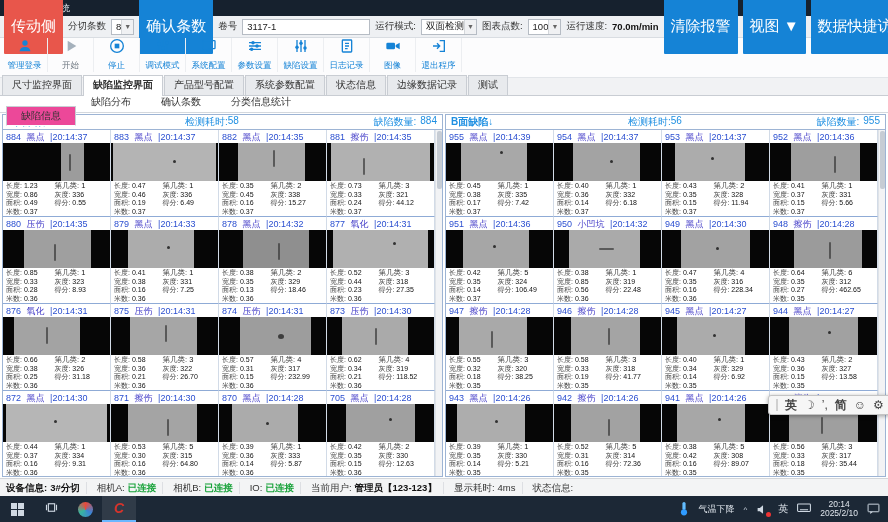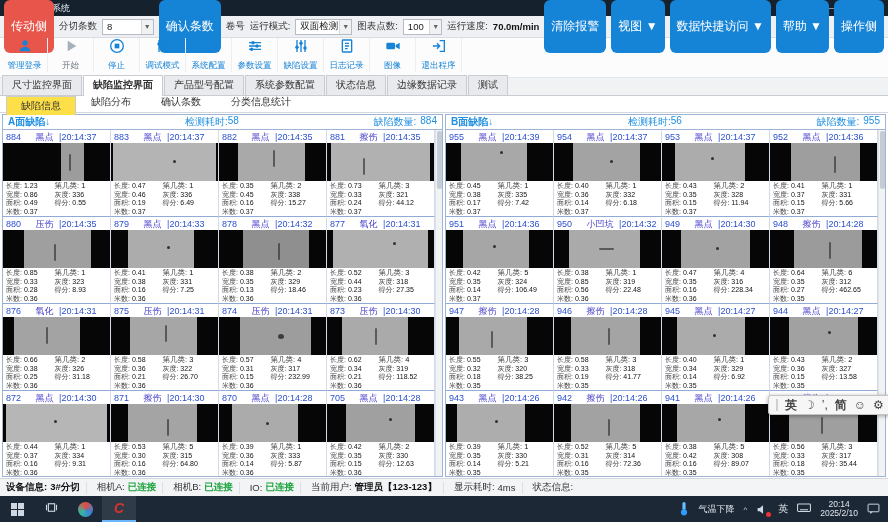--- a/index.html
+++ b/index.html
@@ -7,21 +7,21 @@
     font-family:"Liberation Sans","DejaVu Sans",sans-serif;position:relative}
   
   .titlebar{height:16px;background:#16212e;color:#e8edf3;display:flex;align-items:center;
     padding:0 4px;font-size:9px}
   .logo{color:#d6342c;font-weight:900;font-style:italic;font-size:11px;margin-right:4px;line-height:10px}
   .win-ctrl{margin-left:auto;display:flex;gap:14px;color:#c9d2dc;font-size:9px;padding-right:6px}
   .win-ctrl span{cursor:default}
   
   .tb1{height:22px;background:#eef0f3;border-bottom:1px solid #d9dde2;display:flex;
     align-items:center;gap:5px;padding:0 4px;font-size:9.5px;color:#222;white-space:nowrap}
-  .btn{background:#1583d6;color:#fff;border-radius:6px;padding:18px 7px;font-size:12px;cursor:pointer}
+  .btn{background:#1583d6;color:#fff;border-radius:1px;padding:18px 7px;font-size:15px;cursor:pointer}
   .btn.red{background:#e8564b}
   .lbl{color:#333}
   .combo{background:#fff;border:1px solid #b6bcc4;height:16px;display:flex;align-items:center;
     font-size:9.5px;padding-left:4px}
   .combo .arr{margin-left:auto;background:#f0f1f3;border-left:1px solid #d4d7db;height:100%;
     width:12px;display:flex;align-items:center;justify-content:center;color:#666;font-size:7px}
   input.txt{border:1px solid #b6bcc4;height:16px;font-size:9.5px;padding:0 4px;width:128px;color:#222}
   .speed{font-weight:bold;color:#111}
   .push-right{margin-left:auto}
   
@@ -30,37 +30,37 @@
     gap:2px;cursor:pointer;border-right:1px solid #eceef1}
   .tb2-btn .cap{font-size:8.5px;color:#1583d6;white-space:nowrap}
   .tb2-btn.gray .cap{color:#6a737d}
   
   .tabs{height:18px;background:#f1f2f4;display:flex;align-items:flex-end;padding-left:2px;border-bottom:1px solid #c9cdd3}
   .tabs .tab{font-size:10px;color:#333;padding:2px 9px 3px;border:1px solid #c9cdd3;border-bottom:none;
     background:#e8eaed;margin-right:1px;cursor:pointer}
   .tabs .tab.active{background:#fff;position:relative;top:1px;padding-bottom:4px;font-weight:bold}
   .subtabs{height:17px;background:#fff;display:flex;align-items:flex-end;padding-left:6px;border-bottom:1px solid #d4d8dd}
   .subtabs .tab{font-size:10px;color:#333;padding:2px 14px;border:1px solid transparent;cursor:pointer}
-  .subtabs .tab.active{border:1px solid #c9cdd3;border-bottom:1px solid #fff;background:#fde047;position:relative;top:4px}
+  .subtabs .tab.active{border:1px solid #c9cdd3;border-bottom:1px solid #fff;background:#ec4899;position:relative;top:14px}
   
   .main{height:365px;display:flex;gap:2px;padding:1px 2px;background:#fff}
   .panel{flex:1;border:1px solid #9db4d4;display:flex;flex-direction:column;min-width:0}
   .panel-head{height:15px;display:flex;align-items:center;padding:0 5px;font-size:10px;
     color:#1e8fe2;border-bottom:1px solid #9db4d4;background:#fff}
   .panel-head .pt{font-weight:bold}
   .panel-head .mid{margin:12px auto;display:flex;}
   .panel-head .rt{display:flex;gap:4px}
   .panel-body{flex:1;display:flex;min-height:0}
   .grid{flex:1;display:grid;grid-template-columns:repeat(4,1fr);grid-auto-rows:87px;overflow:hidden;background:#fff}
   .vscroll{width:7px;background:#f2f3f5;border-left:1px solid #dfe3e8;position:relative}
   .vscroll .thumb{position:absolute;top:1px;left:1px;width:5px;height:58px;background:#c6ccd4;border-radius:2px}
   .cell{border-right:1px solid #d2dbe7;border-bottom:1px solid #8fabd6;display:flex;flex-direction:column;
     min-width:0;cursor:pointer;background:#fff}
   .cell-head{height:13px;font-size:9px;color:#2b4fd0;padding:1px 3px 0;white-space:nowrap;overflow:hidden}
-  .cell-head .c-type{margin-left:12px;color:#4a3ccб}
+  .cell-head .c-type{margin-left:3px;color:#4a3ccб}
   .cell-head .c-type{color:#433cc8}
   .cell-head .c-time{margin-left:3px}
   .cell-head .c-time::before{content:"|"}
   .cell-img{height:38px;position:relative;overflow:hidden}
   .defect{position:absolute}
   .d-dot{width:3px;height:3px;border-radius:50%;background:#1c1c1c;opacity:.85}
   .d-blob{width:6px;height:5px;border-radius:50%;background:#262626;opacity:.8}
   .d-vline{width:2px;height:17px;background:#303030;opacity:.65;border-radius:1px}
   .d-hline{width:15px;height:2px;background:#303030;opacity:.65;border-radius:1px}
   .cell-info{flex:1;display:flex;font-size:7px;line-height:8.6px;padding:1px 3px;color:#222;overflow:hidden}
@@ -71,21 +71,21 @@
   .cell-info .cls{font-weight:normal;font-size:7.5px}
   
   .ime{position:absolute;top:395px;left:768px;height:20px;background:#f6f6f6;border:1px solid #c4c4c4;
     border-radius:3px;box-shadow:0 1px 4px rgba(0,0,0,.35);display:flex;align-items:center;gap:7px;
     padding:0 7px;font-size:12px;color:#444;z-index:5}
   .ime .handle{width:2px;height:12px;background:#d0d0d0}
   .ime b{font-weight:bold}
   
   .statusbar{height:18px;background:#f3f4f5;border-top:1px solid #d3d6da;display:flex;align-items:center;
     gap:4px;padding:0 6px;font-size:9.5px;color:#333;white-space:nowrap}
-  .statusbar .seg{display:flex;gap:3px;align-items:center;padding:0 6px;border-right:1px solid #dddfe3;height:12px}
+  .statusbar .seg{display:flex;gap:3px;align-items:flex-start;padding:0 6px;border-right:1px solid #dddfe3;height:12px}
   .statusbar .seg:first-child{padding-left:0}
   .statusbar b{color:#111}
   .ok{color:#18a23a;font-weight:bold}
   
   .taskbar{height:26px;background:#1c2836;display:flex;align-items:stretch;color:#dfe5ec}
   .tk{width:34px;display:flex;align-items:center;justify-content:center;cursor:pointer}
   .tk.active{background:rgba(255,255,255,.09);border-bottom:2px solid #6ab7ff}
   .winlogo{display:grid;grid-template-columns:6px 6px;grid-template-rows:6px 6px;gap:1px}
   .winlogo i{background:#cfd8e2}
   .ball{width:15px;height:15px;border-radius:50%;background:conic-gradient(#e84a3c,#3b82d6,#38b6a0,#e84a3c)}
@@ -112,20 +112,21 @@
 
 <div class="tb1">
   <span class="btn red">传动侧</span>
   <span class="lbl">分切条数</span>
   <span class="combo" style="width:58px">
     <span>8</span>
     <span class="arr">▼</span>
   </span>
   <span class="btn">确认条数</span>
   <span class="lbl">卷号</span>
+  <input class="txt" value="3117-1" style="">
   <span class="lbl">运行模式:</span>
   <span class="combo" style="width:64px">
     <span>双面检测</span>
     <span class="arr">▼</span>
   </span>
   <span class="lbl">图表点数:</span>
   <span class="combo" style="width:44px">
     <span>100</span>
     <span class="arr">▼</span>
   </span>

